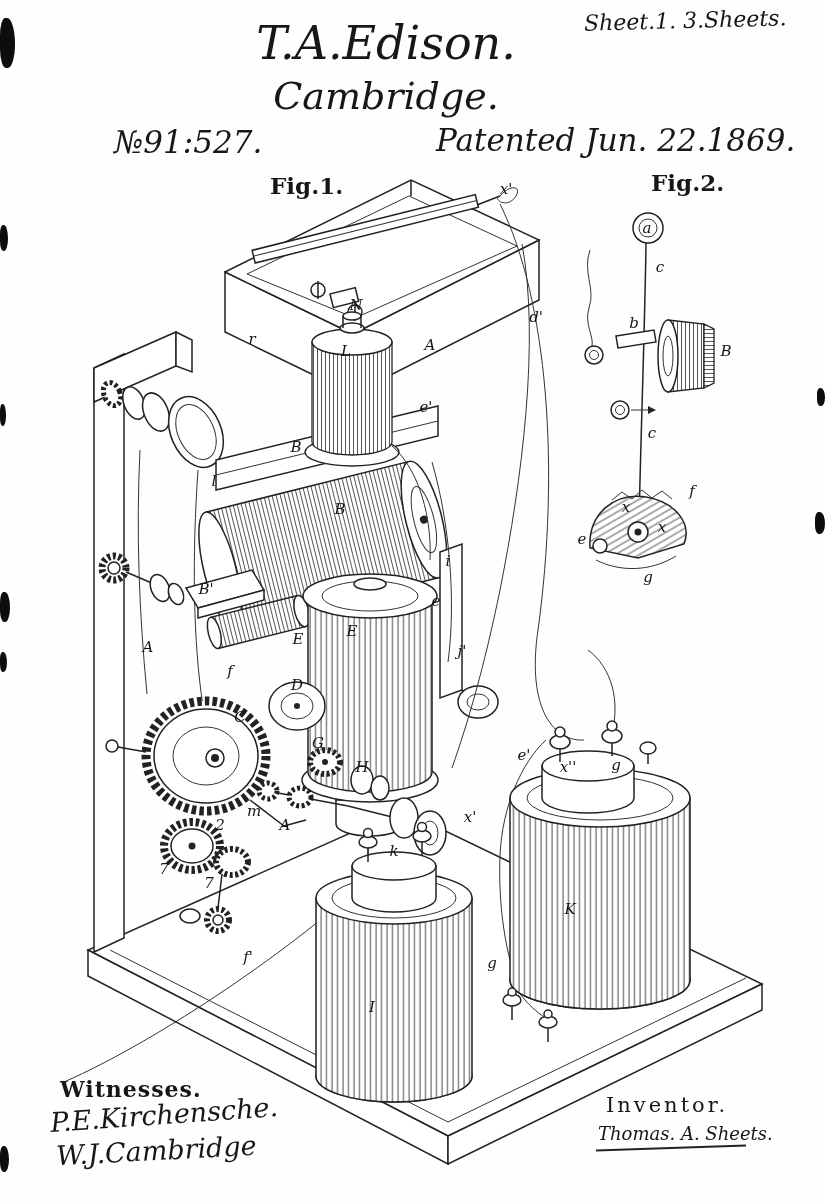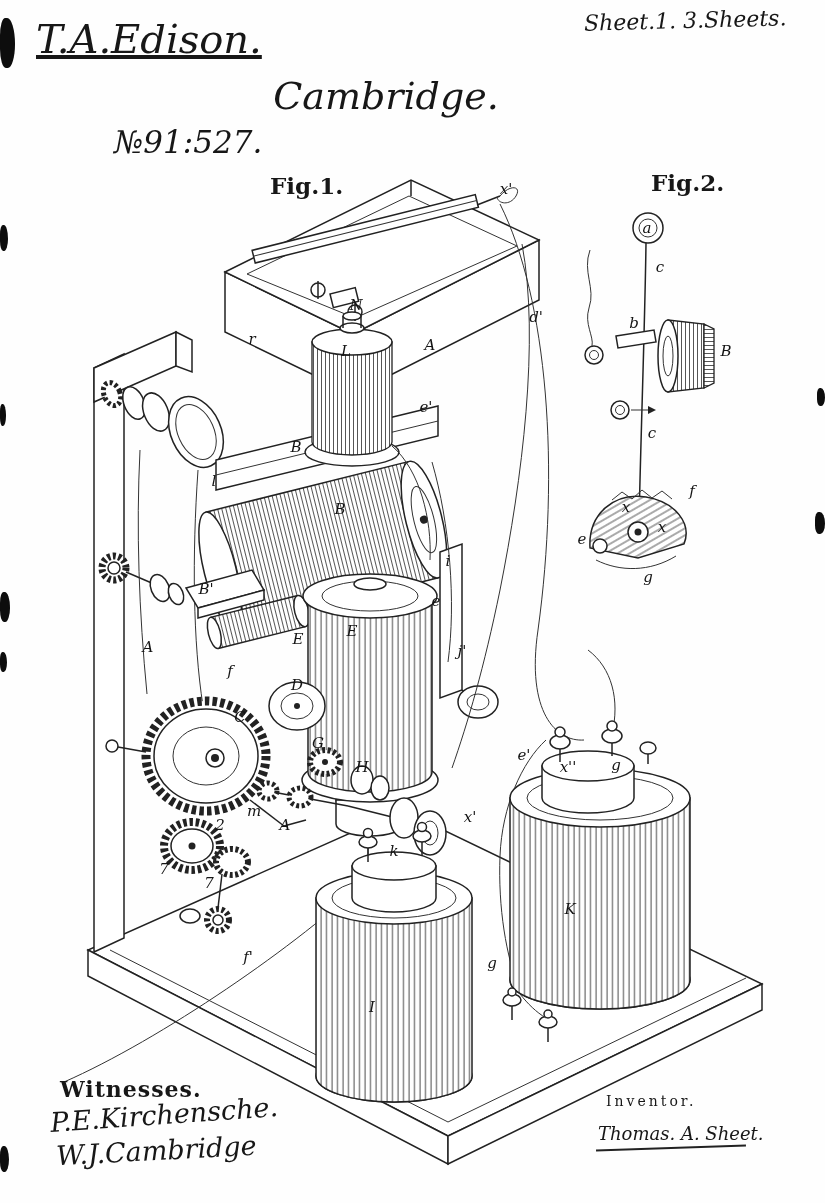--- a/index.html
+++ b/index.html
@@ -10,31 +10,31 @@
   .wh{fill:#fff;stroke:#222;stroke-width:1.5;}
   .ln{fill:none;stroke:#222;stroke-width:1.5;}
   .thin{fill:none;stroke:#333;stroke-width:1;}
   .hatch{fill:url(#vh);stroke:#222;stroke-width:1.5;}
   .hatchf{fill:url(#vh2);stroke:#222;stroke-width:1.3;}
   .part-label{font:italic 15px "DejaVu Serif",serif;fill:#141414;text-anchor:middle;}
   
   .t{position:absolute;white-space:nowrap;color:#171717;}
   .script{font-style:italic;}
   .sheet-note{top:8px;left:584px;font-size:22px;transform:rotate(-1.5deg);}
-  .name{top:16px;left:36px;width:700px;text-align:left;font-size:40px;text-decoration:underline;}
+  .name{top:16px;left:36px;width:700px;text-align:center;font-size:46px;}
   .title2{top:74px;left:36px;width:700px;text-align:center;font-size:38px;}
   .patno{top:124px;left:66px;font-size:31px;margin-left:48px;}
   .patdate{top:122px;left:436px;font-size:31px;}
   .figlab{font-size:23px;font-weight:bold;}
   .fig1lab{top:154px;left:270px;margin-top:18px;}
   .fig2lab{top:169px;left:651px;}
   .witlab{top:1076px;left:60px;font-size:22px;font-weight:bold;letter-spacing:1px;}
   .wit1{top:1099px;left:50px;font-size:27px;transform:rotate(-4deg);}
   .wit2{top:1135px;left:56px;font-size:27px;transform:rotate(-3deg);}
-  .invlab{top:1093px;left:606px;font-size:14px;letter-spacing:3px;}
+  .invlab{top:1093px;left:606px;font-size:21px;letter-spacing:3px;}
   .invsig{top:1123px;left:598px;font-size:18px;}
   .flourish{position:absolute;top:1147px;left:596px;width:150px;height:2px;background:#222;transform:rotate(-2deg);}
   
   .blob{position:absolute;background:#0d0d0d;border-radius:40% 60% 55% 45%;}
   .a1{left:0;top:18px;width:15px;height:50px;}
   .a2{left:0;top:225px;width:8px;height:26px;}
   .a3{left:0;top:404px;width:6px;height:22px;}
   .a4{left:0;top:592px;width:10px;height:30px;}
   .a5{left:0;top:652px;width:7px;height:20px;}
   .a6{left:0;top:1146px;width:9px;height:26px;}
@@ -335,28 +335,29 @@
           <text x="662" y="532" class="part-label">x</text>
           <text x="648" y="582" class="part-label">g</text>
         </g>
     </g>
   </svg>
 
   <div class="t script sheet-note">Sheet.1. 3.Sheets.</div>
   <div class="t script name">T.A.Edison.</div>
   <div class="t script title2">Cambridge.</div>
   <div class="t script patno">№91:527.</div>
+  <div class="t script patdate">Patented Jun. 22.1869.</div>
   <div class="t figlab fig1lab">Fig.1.</div>
   <div class="t figlab fig2lab">Fig.2.</div>
 
   <div class="t witlab">Witnesses.</div>
   <div class="t script wit1">P.E.Kirchensche.</div>
   <div class="t script wit2">W.J.Cambridge</div>
   <div class="t invlab">Inventor.</div>
-  <div class="t script invsig">Thomas. A. Sheet.</div>
+  <div class="t script invsig">Thomas. A. Sheets.</div>
   <div class="flourish"></div>
 
   <div class="blob a1"></div>
   <div class="blob a2"></div>
   <div class="blob a3"></div>
   <div class="blob a4"></div>
   <div class="blob a5"></div>
   <div class="blob a6"></div>
   <div class="blob a7"></div>
   <div class="blob a8"></div>

